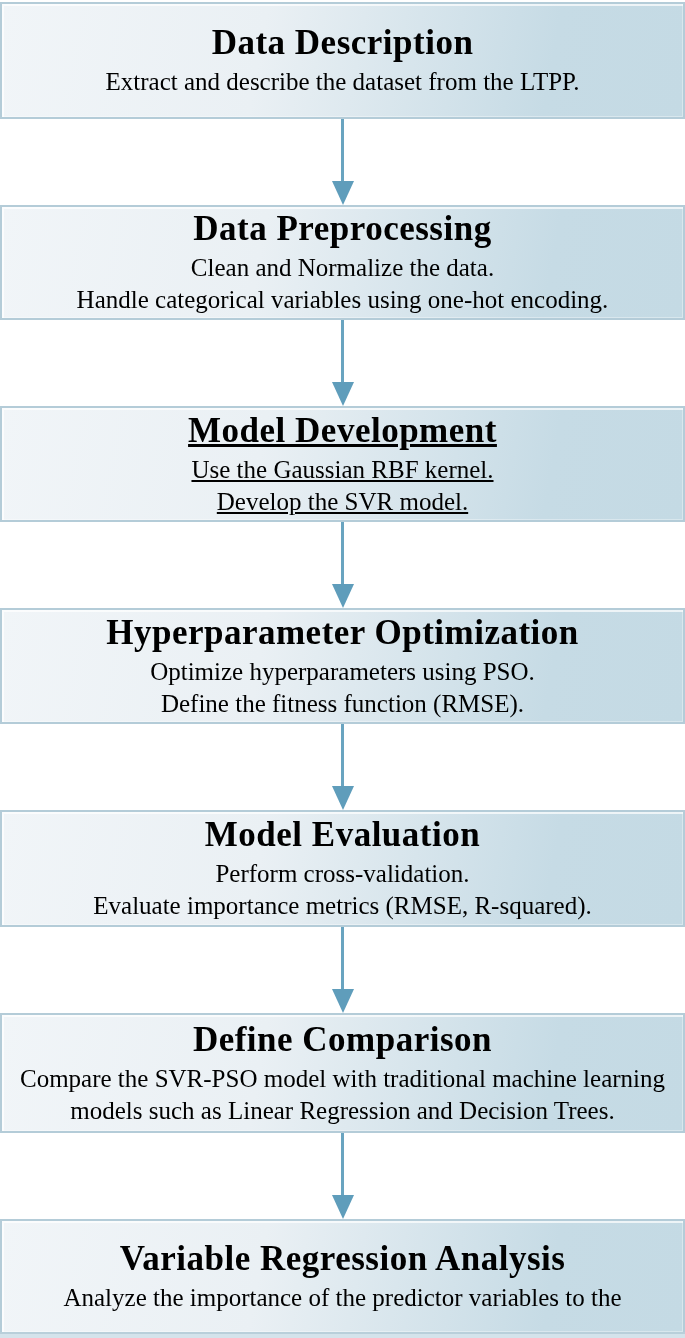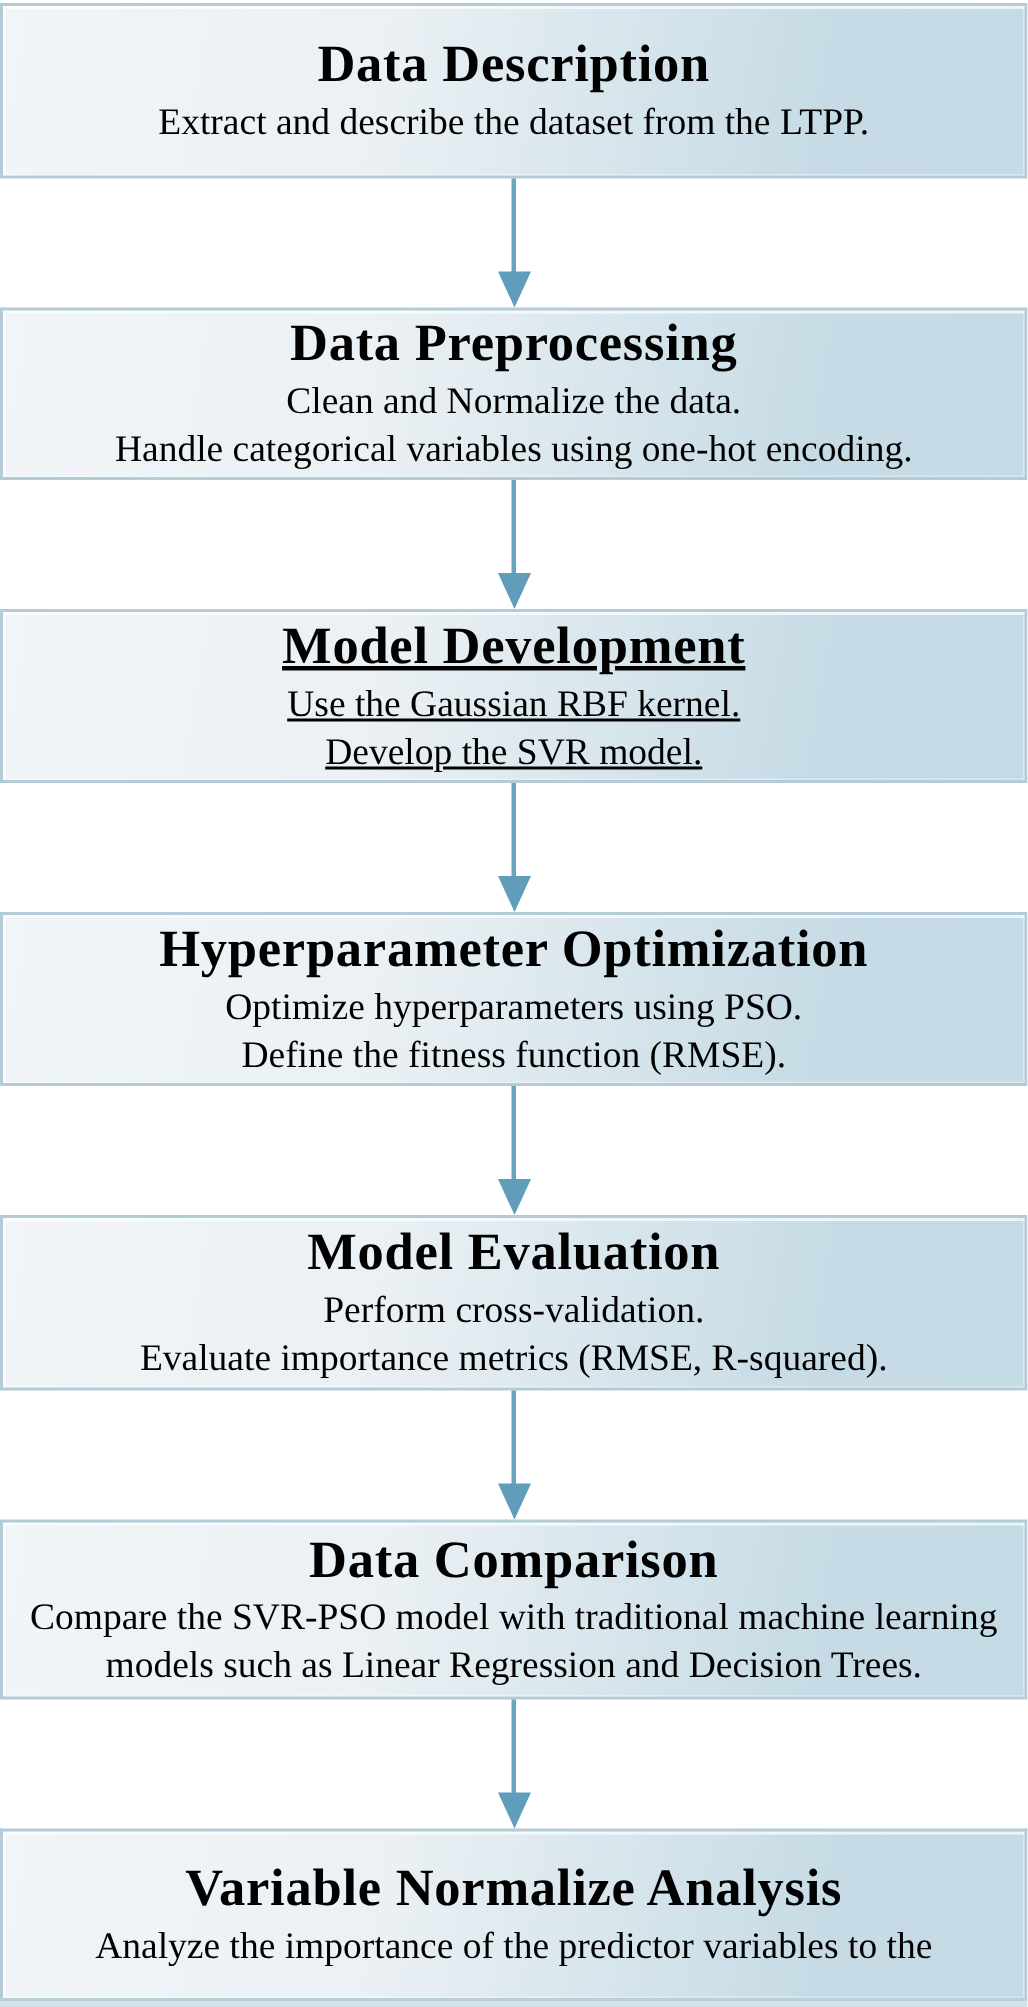--- a/index.html
+++ b/index.html
@@ -137,29 +137,29 @@
     <div class="box-line">Perform cross-validation.</div>
     <div class="box-line">Evaluate importance metrics (RMSE, R-squared).</div>
   </div>
 
   <div class="arrow">
     <div class="line"></div>
     <div class="head"></div>
   </div>
 
   <div class="box b6">
-    <div class="box-title">Data Comparison</div>
+    <div class="box-title">Define Comparison</div>
     <div class="box-line">Compare the SVR-PSO model with traditional machine learning</div>
     <div class="box-line">models such as Linear Regression and Decision Trees.</div>
   </div>
 
   <div class="arrow">
     <div class="line"></div>
     <div class="head"></div>
   </div>
 
   <div class="box b7">
-    <div class="box-title">Variable Normalize Analysis</div>
+    <div class="box-title">Variable Regression Analysis</div>
     <div class="box-line">Analyze the importance of the predictor variables to the</div>
   </div>
 
   <div class="clipped-edge"></div>
 </div>
 
 </body></html>

